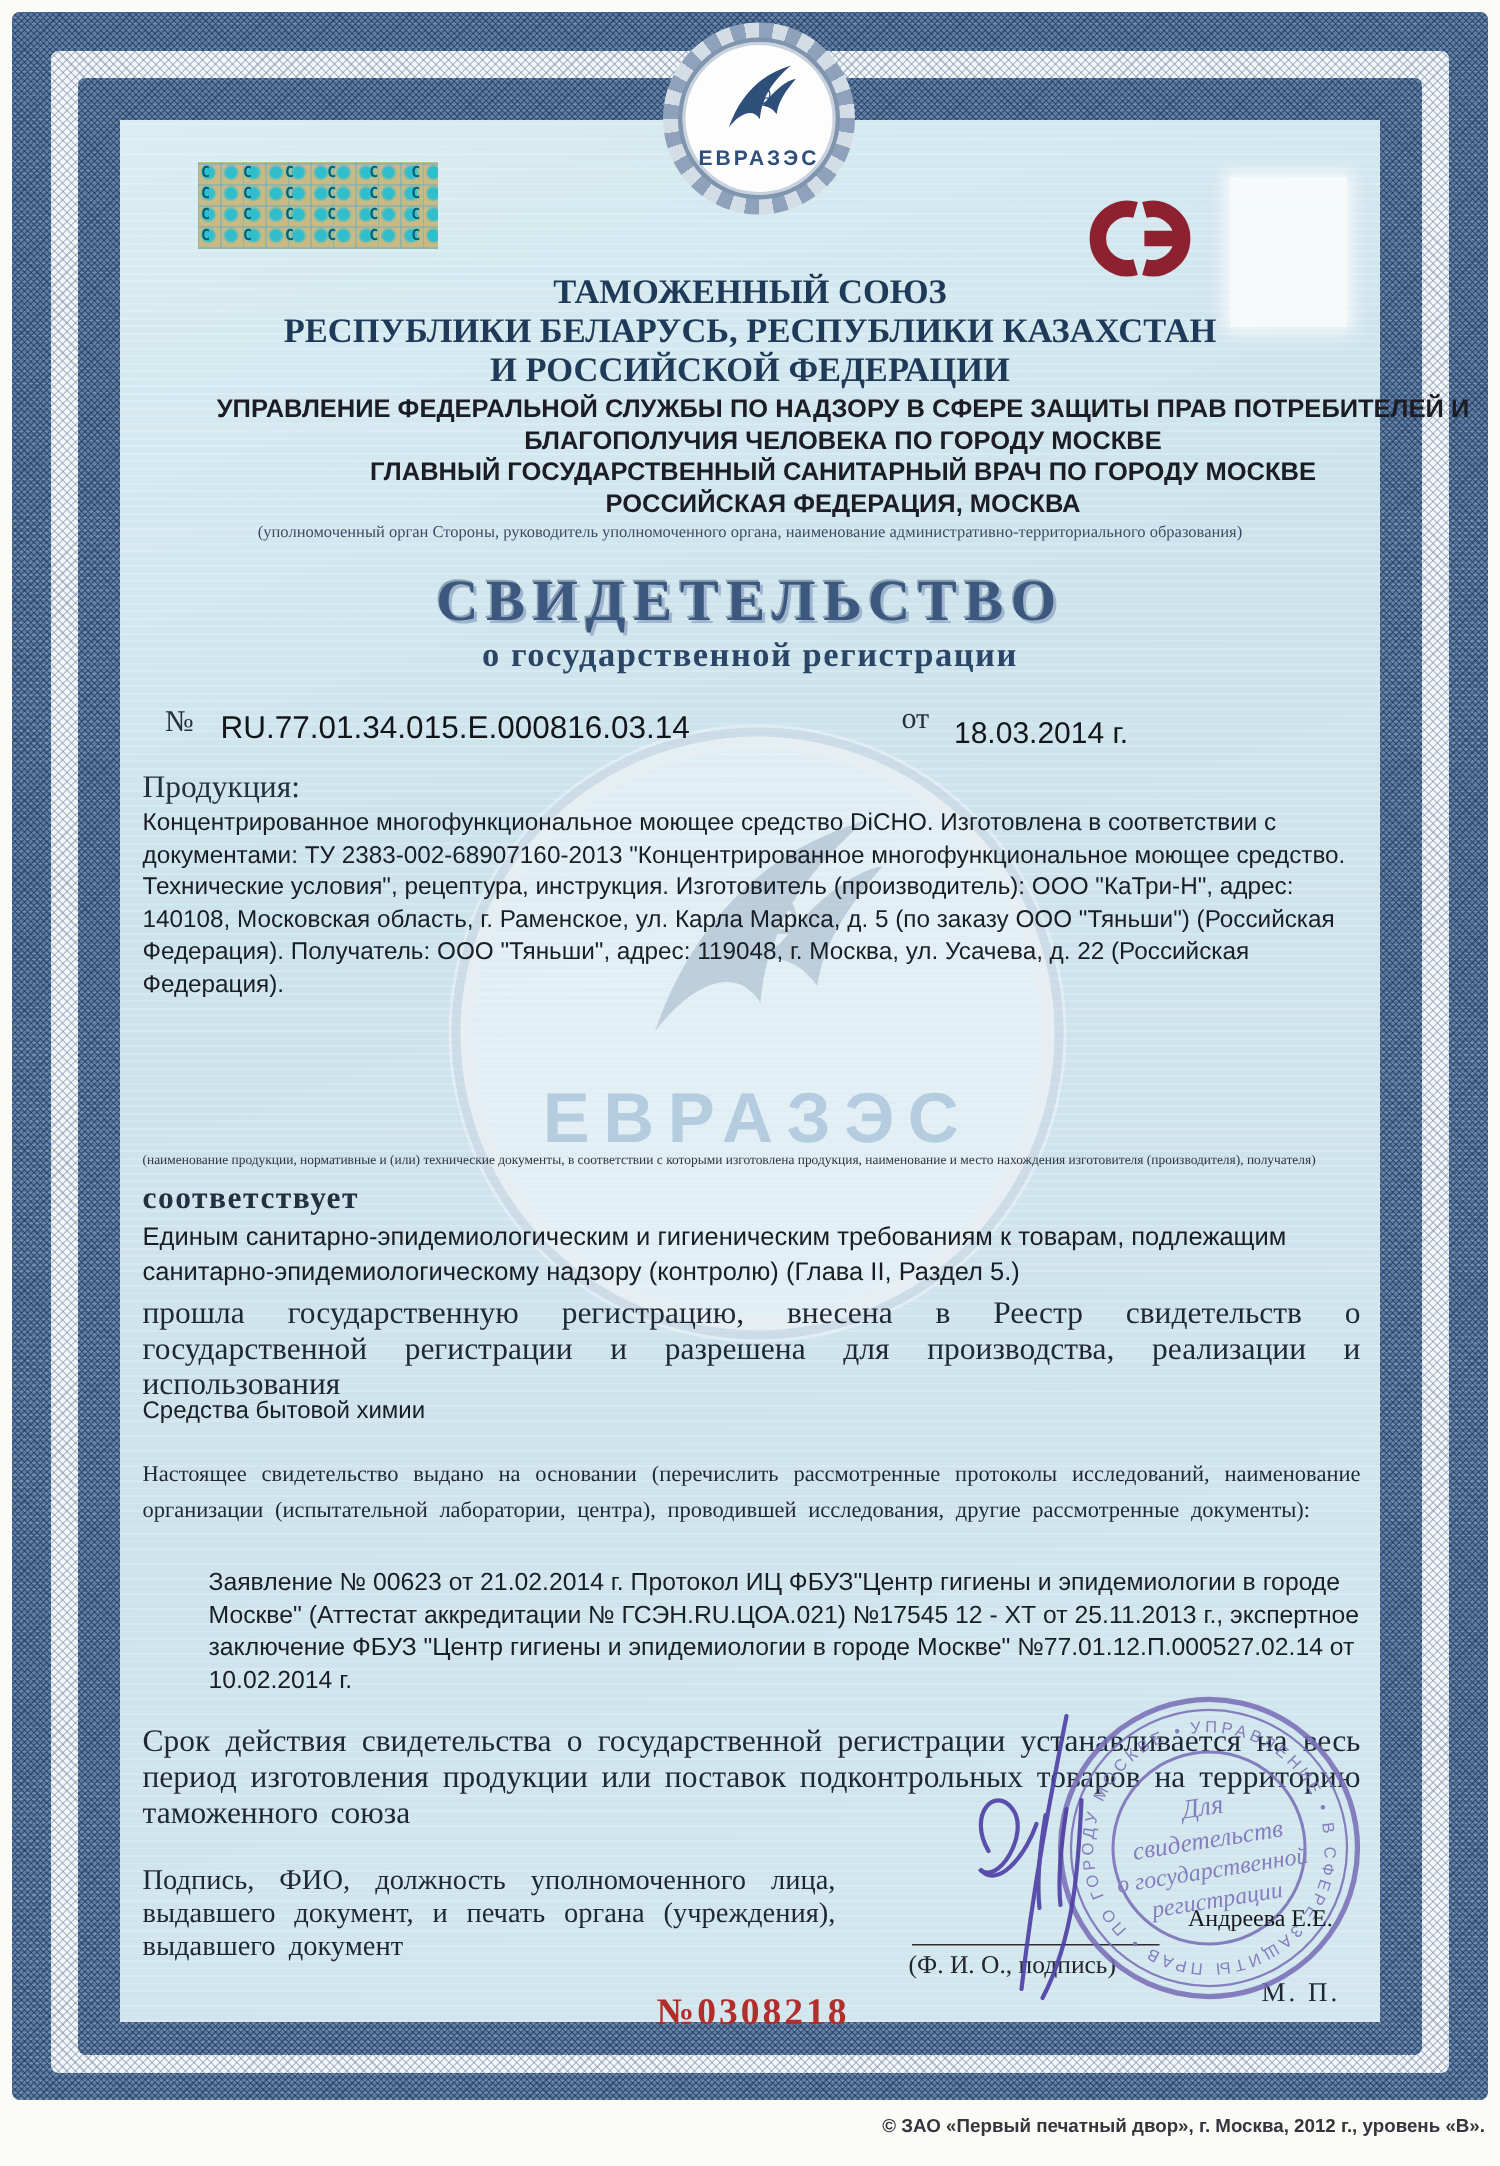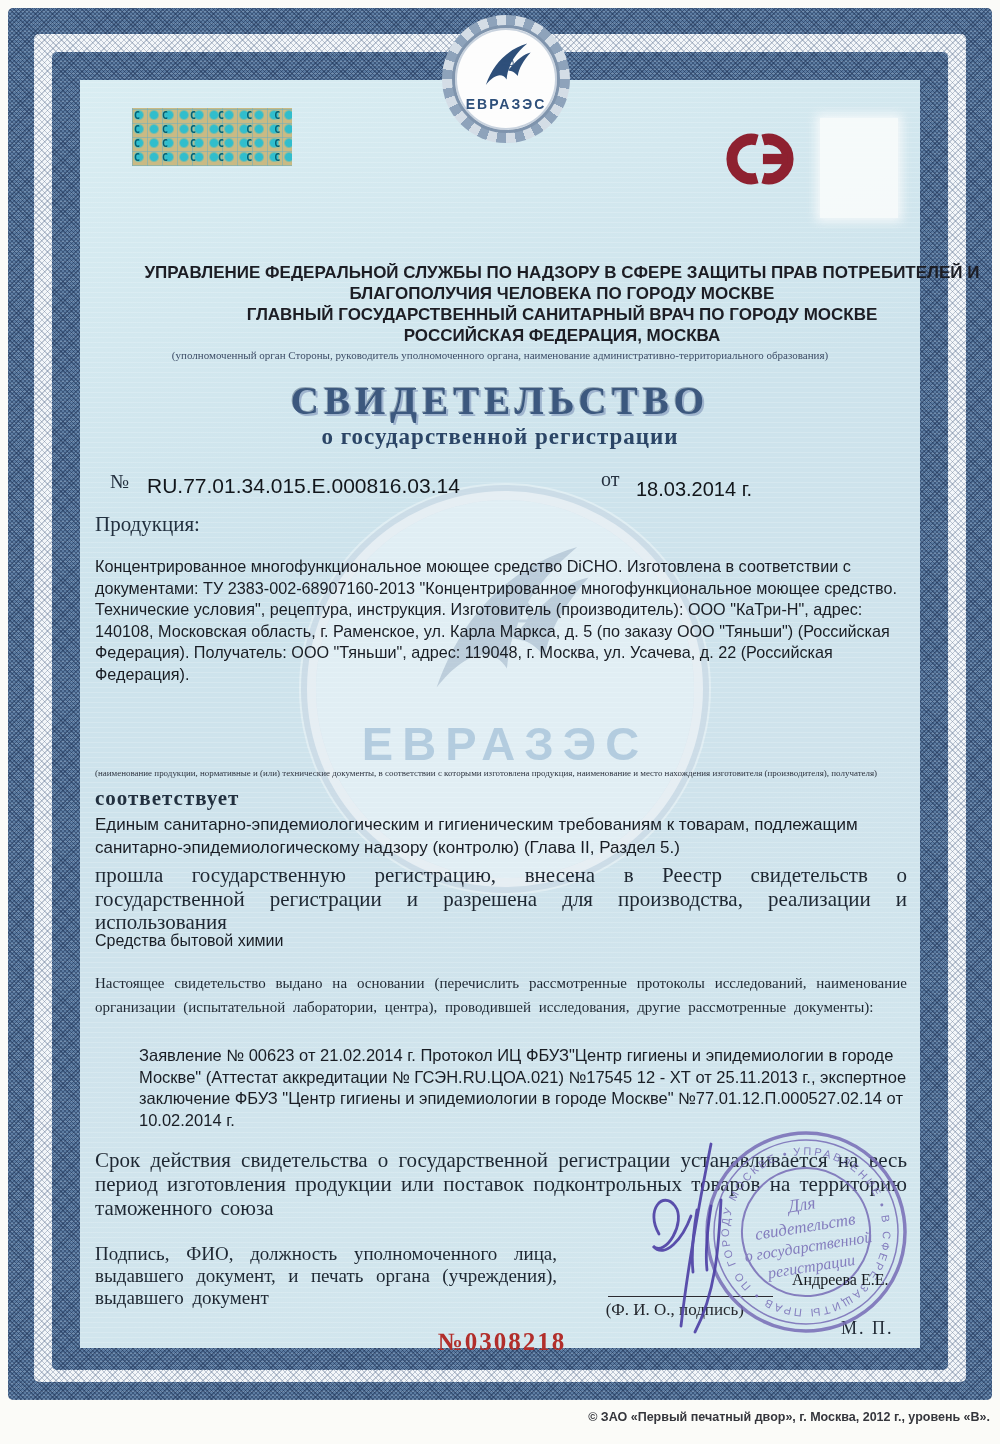--- a/index.html
+++ b/index.html
@@ -77,21 +77,21 @@
   .num-label { position:absolute; left:110px; top:470px; font-size:20px; color:#24303f; z-index:3; }
   .num-value { position:absolute; left:147px; top:474px; font-family:"Liberation Sans", sans-serif;
     font-size:21px; color:#12161b; z-index:3; }
   .date-label { position:absolute; left:601px; top:468px; font-size:20px; color:#24303f; z-index:3; }
   .date-value { position:absolute; left:636px; top:478px; font-family:"Liberation Sans", sans-serif;
     font-size:20px; color:#12161b; z-index:3; }
 
   
   .blk { position:absolute; left:95px; width:812px; z-index:3; color:#191d24; }
   .product-label { top:512px; font-size:21px; color:#22303f; }
-  .product-text { top:538px; font-family:"Liberation Sans", sans-serif; font-size:16.2px; line-height:21.5px;margin-top:18px; }
+  .product-text { top:538px; font-family:"Liberation Sans", sans-serif; font-size:16.2px; line-height:21.5px; }
   .product-note { top:768px; font-size:9px; white-space:nowrap; color:#2e3440; transform:scaleX(.995); transform-origin:left; }
   .conf-lead { top:786px; font-size:21px; letter-spacing:1px; color:#22303f;font-weight:bold; }
   .conf-text { top:814px; font-family:"Liberation Sans", sans-serif; font-size:17px; line-height:22.5px; }
   .reg-text  { top:864px; font-size:21px; line-height:23.5px; text-align:justify; word-spacing:5px; color:#1e2732; }
   .reg-cat   { top:932px; font-family:"Liberation Sans", sans-serif; font-size:16px; }
   .basis-intro { top:972px; font-size:15px; line-height:23.5px; text-align:justify; word-spacing:4px; color:#1e2732; }
   .basis-docs  { top:1045px; width:795px; font-family:"Liberation Sans", sans-serif; font-size:16.5px; line-height:21.5px;margin-left:44px; }
   .validity    { top:1148px; font-size:21px; line-height:24px; text-align:justify; word-spacing:3px; color:#1e2732; }
   .sign-caption{ top:1243px; width:462px; font-size:19px; line-height:22px; text-align:justify; word-spacing:4px; color:#1e2732; }
 
@@ -160,20 +160,25 @@
 
   <div class="se-logo">
     <svg width="88" height="74" viewBox="0 0 120 92">
       <path d="M 56 20 A 27 27 0 1 0 56 72" fill="none" stroke="#8e2130" stroke-width="15"></path>
       <path d="M 64 20 A 27 27 0 1 1 64 72" fill="none" stroke="#8e2130" stroke-width="15"></path>
       <path d="M 64 46 H 97" fill="none" stroke="#8e2130" stroke-width="14"></path>
     </svg>
   </div>
   <div class="white-patch"></div>
 
+  <div class="union-title">
+    <div>ТАМОЖЕННЫЙ СОЮЗ</div>
+    <div>РЕСПУБЛИКИ БЕЛАРУСЬ, РЕСПУБЛИКИ КАЗАХСТАН</div>
+    <div>И РОССИЙСКОЙ ФЕДЕРАЦИИ</div>
+  </div>
   <div class="authority">
     <div>УПРАВЛЕНИЕ ФЕДЕРАЛЬНОЙ СЛУЖБЫ ПО НАДЗОРУ В СФЕРЕ ЗАЩИТЫ ПРАВ ПОТРЕБИТЕЛЕЙ И</div>
     <div>БЛАГОПОЛУЧИЯ ЧЕЛОВЕКА ПО ГОРОДУ МОСКВЕ</div>
     <div>ГЛАВНЫЙ ГОСУДАРСТВЕННЫЙ САНИТАРНЫЙ ВРАЧ ПО ГОРОДУ МОСКВЕ</div>
     <div>РОССИЙСКАЯ ФЕДЕРАЦИЯ, МОСКВА</div>
   </div>
   <div class="authority-note">(уполномоченный орган Стороны, руководитель уполномоченного органа, наименование административно-территориального образования)</div>
 
   <div class="doc-title">СВИДЕТЕЛЬСТВО</div>
   <div class="doc-subtitle">о государственной регистрации</div>

